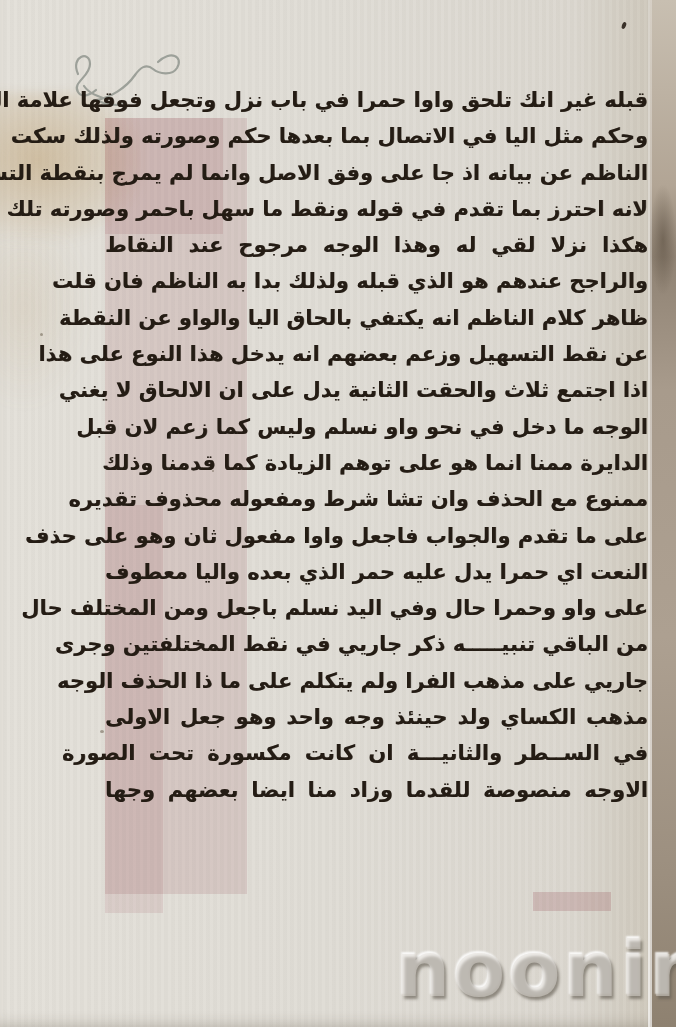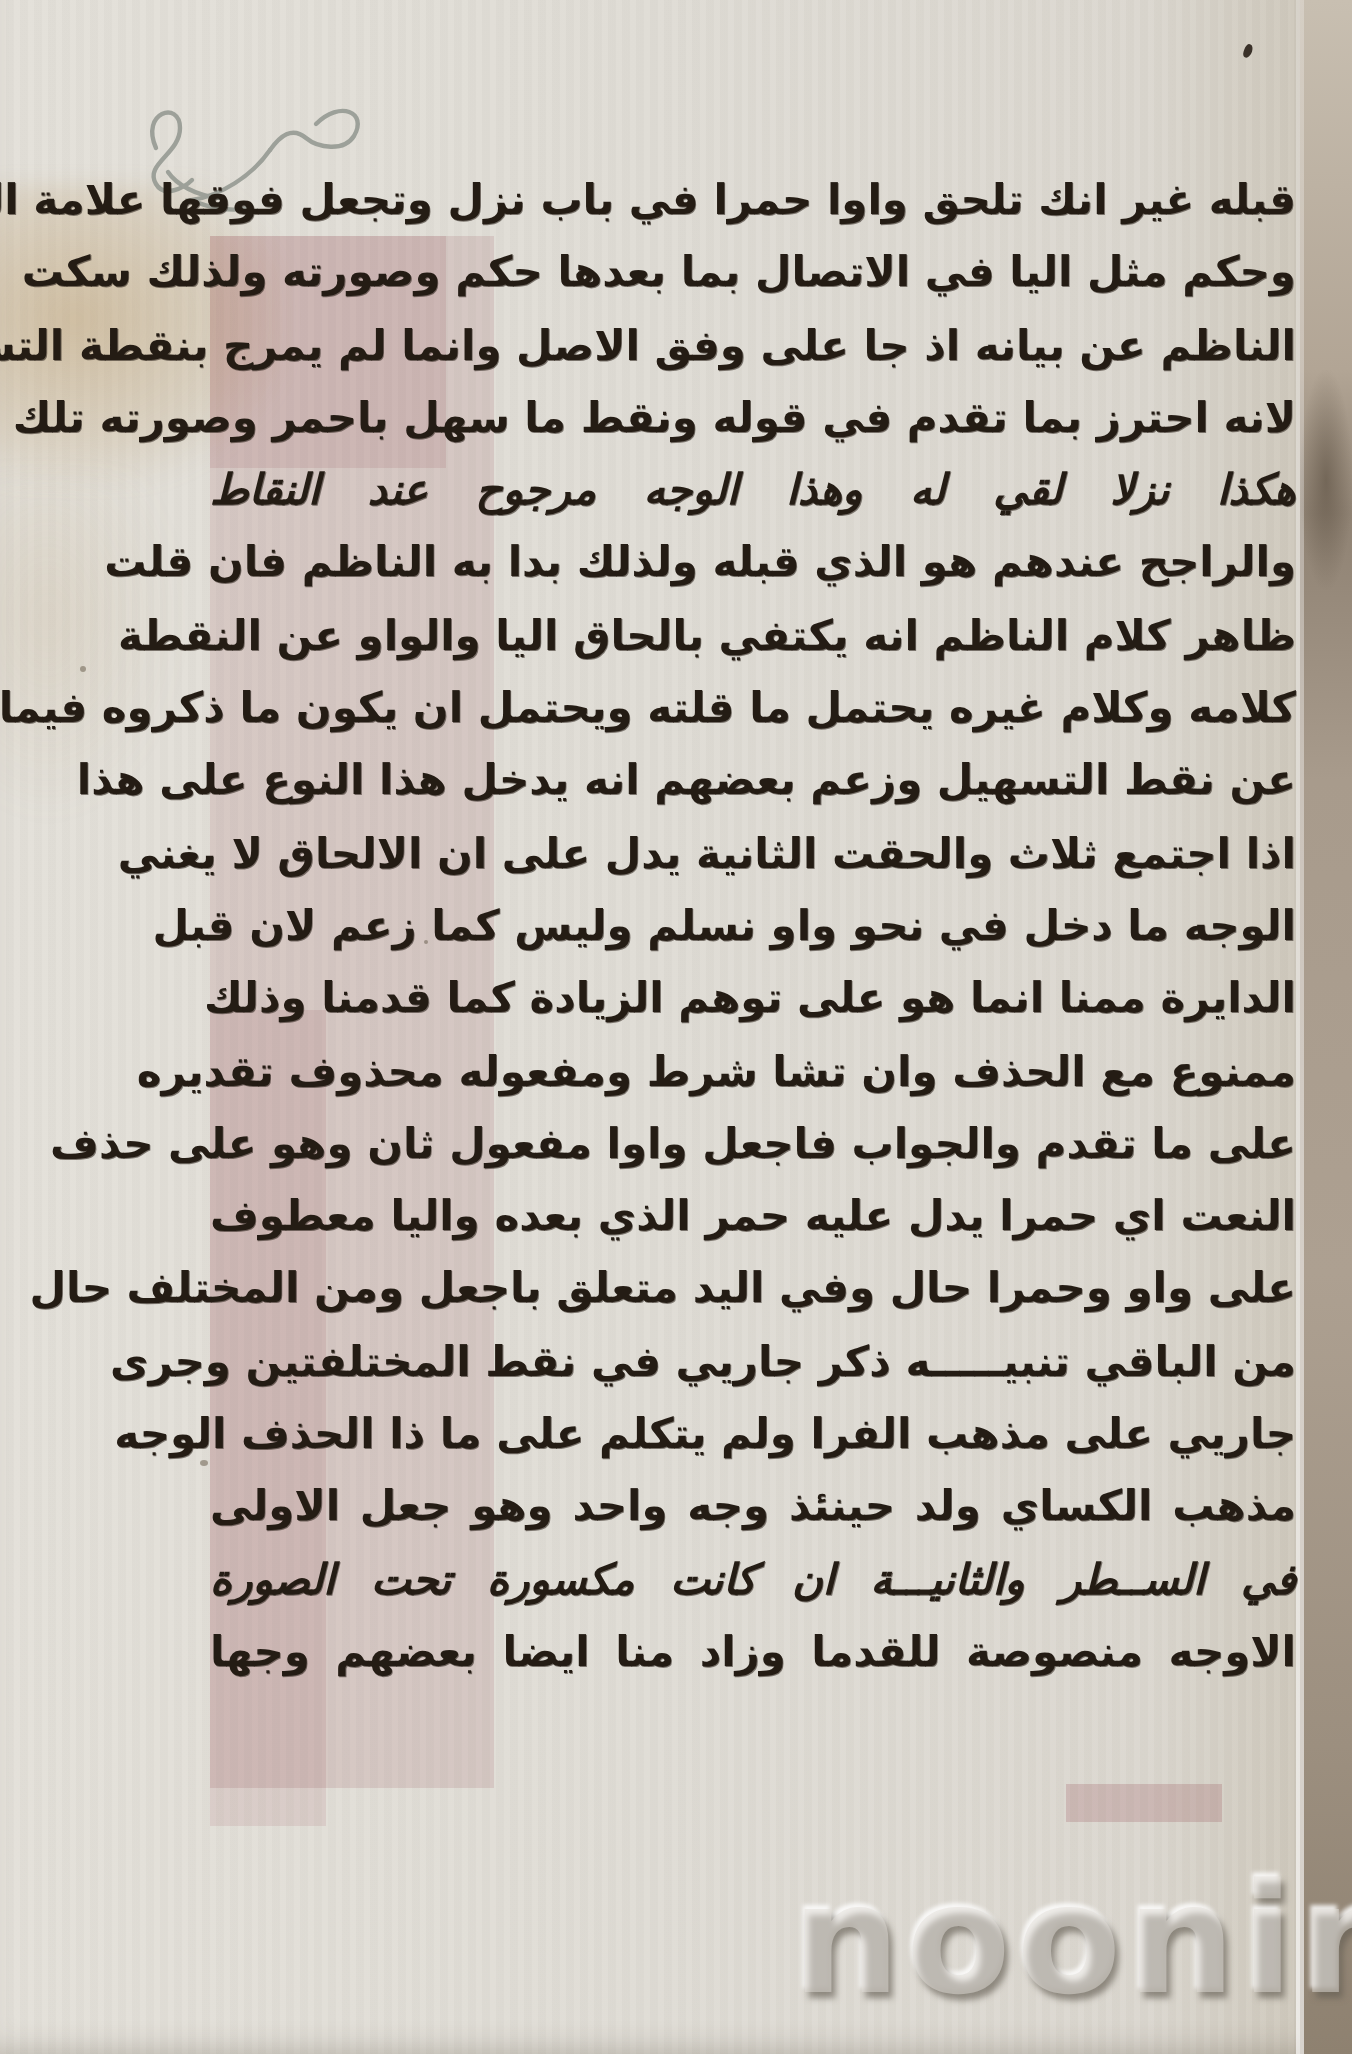--- a/index.html
+++ b/index.html
@@ -72,21 +72,21 @@
     position:absolute;left:105px;top:82px;width:543px;
     direction:rtl;unicode-bidi:embed;
     color:#241c14;
     font-weight:bold;font-size:21px;line-height:36.3px;
     text-shadow:0.4px 0.4px 0 rgba(36,28,20,0.55);
   }
   .ms-line{
     white-space:nowrap;height:36.3px;overflow:visible;
     text-align:justify;text-align-last:justify;
   }
-  .ms-line.loose{word-spacing:6px;font-style:italic;}
+  .ms-line.loose{word-spacing:6px;}
 
   
   .watermark{
     position:absolute;left:396px;top:932px;
     font-family:"DejaVu Sans",sans-serif;font-weight:bold;
     font-size:76px;letter-spacing:3px;line-height:1;
     color:rgba(225,222,215,0.50);
     text-shadow:2px 3px 3px rgba(100,94,83,0.65), -1px -2px 2px rgba(255,255,255,0.85);
     white-space:nowrap;
   }
@@ -122,29 +122,28 @@
   <div class="pink-patch-bottom"></div>
 
   <div class="text-block">
     <div class="ms-line">قبله غير انك تلحق واوا حمرا في باب نزل وتجعل فوقها علامة التسهيل</div>
     <div class="ms-line">وحكم مثل اليا في الاتصال بما بعدها حكم وصورته ولذلك سكت</div>
     <div class="ms-line">الناظم عن بيانه اذ جا على وفق الاصل وانما لم يمرج بنقطة التسهيل</div>
     <div class="ms-line">لانه احترز بما تقدم في قوله ونقط ما سهل باحمر وصورته تلك</div>
     <div class="ms-line loose">هكذا نزلا لقي له وهذا الوجه مرجوح عند النقاط</div>
     <div class="ms-line">والراجح عندهم هو الذي قبله ولذلك بدا به الناظم فان قلت</div>
     <div class="ms-line">ظاهر كلام الناظم انه يكتفي بالحاق اليا والواو عن النقطة</div>
-    <div class="ms-line">كلامه وكلام غيره يحتمل ما قلته ويحتمل ان يكون ما ذكروه فيما</div>
     <div class="ms-line">عن نقط التسهيل وزعم بعضهم انه يدخل هذا النوع على هذا</div>
     <div class="ms-line">اذا اجتمع ثلاث والحقت الثانية يدل على ان الالحاق لا يغني</div>
     <div class="ms-line">الوجه ما دخل في نحو واو نسلم وليس كما زعم لان قبل</div>
     <div class="ms-line">الدايرة ممنا انما هو على توهم الزيادة كما قدمنا وذلك</div>
     <div class="ms-line">ممنوع مع الحذف وان تشا شرط ومفعوله محذوف تقديره</div>
     <div class="ms-line">على ما تقدم والجواب فاجعل واوا مفعول ثان وهو على حذف</div>
     <div class="ms-line">النعت اي حمرا يدل عليه حمر الذي بعده واليا معطوف</div>
-    <div class="ms-line">على واو وحمرا حال وفي اليد متعلق باجعل ومن المختلف حال</div>
+    <div class="ms-line">على واو وحمرا حال وفي اليد نسلم باجعل ومن المختلف حال</div>
     <div class="ms-line">من الباقي تنبيـــــه ذكر جاريي في نقط المختلفتين وجرى</div>
     <div class="ms-line">جاريي على مذهب الفرا ولم يتكلم على ما ذا الحذف الوجه</div>
     <div class="ms-line">مذهب الكساي ولد حينئذ وجه واحد وهو جعل الاولى</div>
     <div class="ms-line loose">في الســطر والثانيـــة ان كانت مكسورة تحت الصورة</div>
     <div class="ms-line">الاوجه منصوصة للقدما وزاد منا ايضا بعضهم وجها</div>
   </div>
 
   <div class="watermark">noonin</div>
 
   <div class="speck" style="left:40px;top:333px;"></div>

